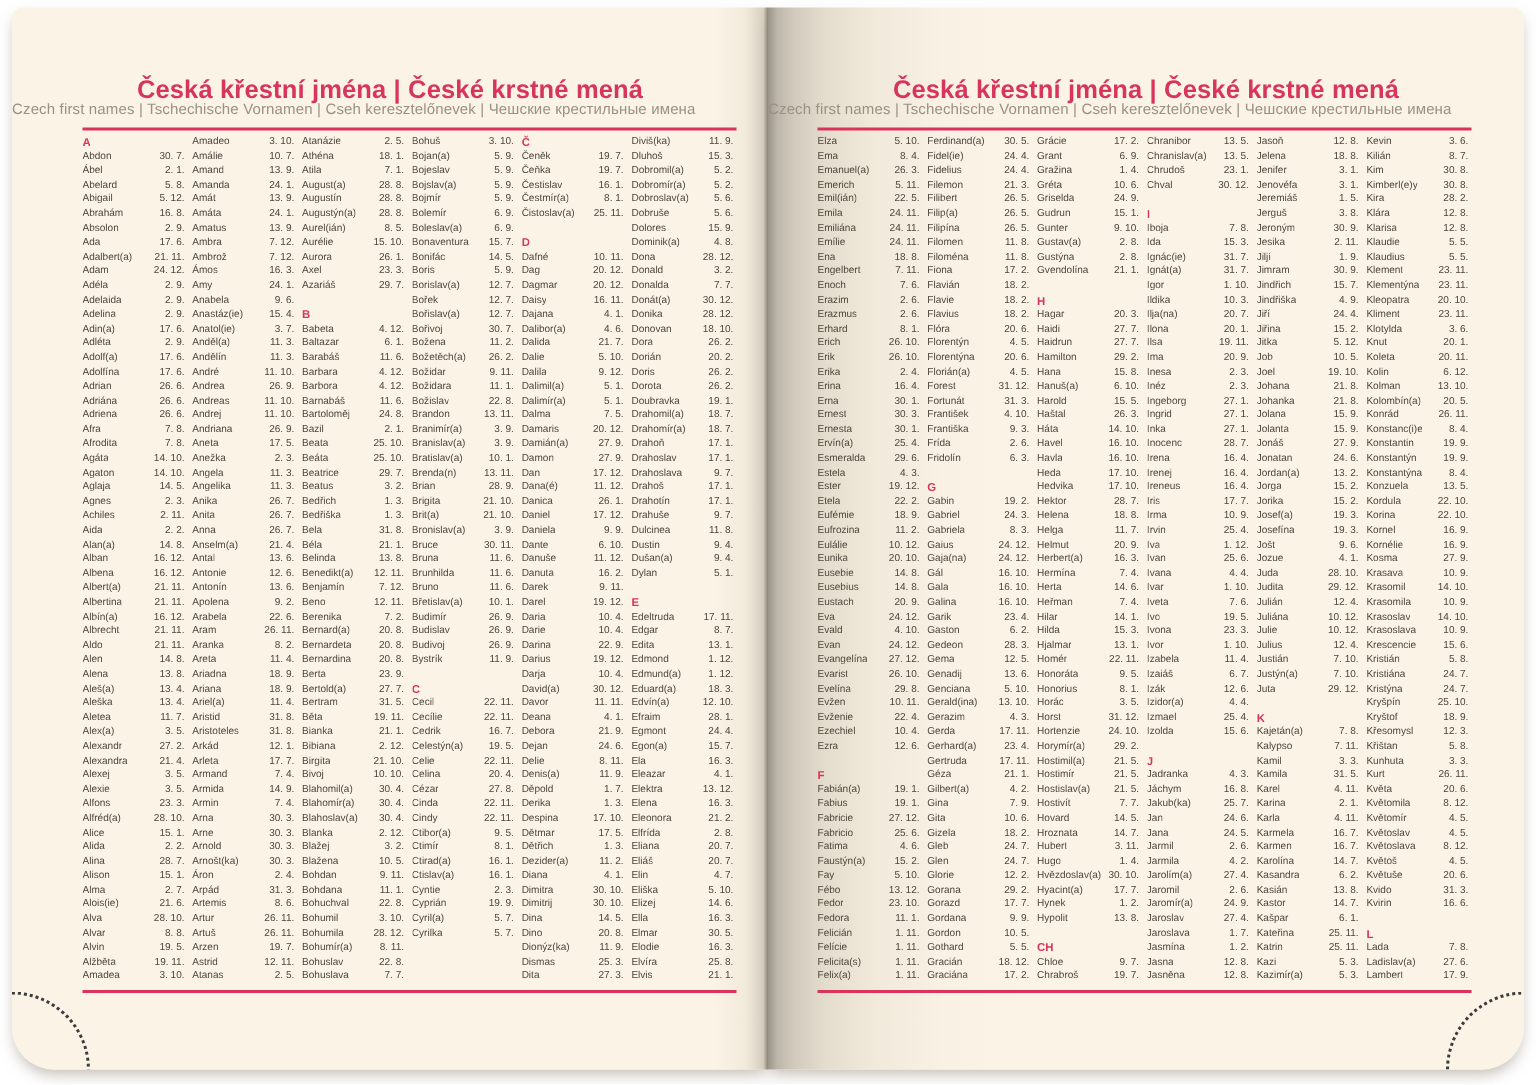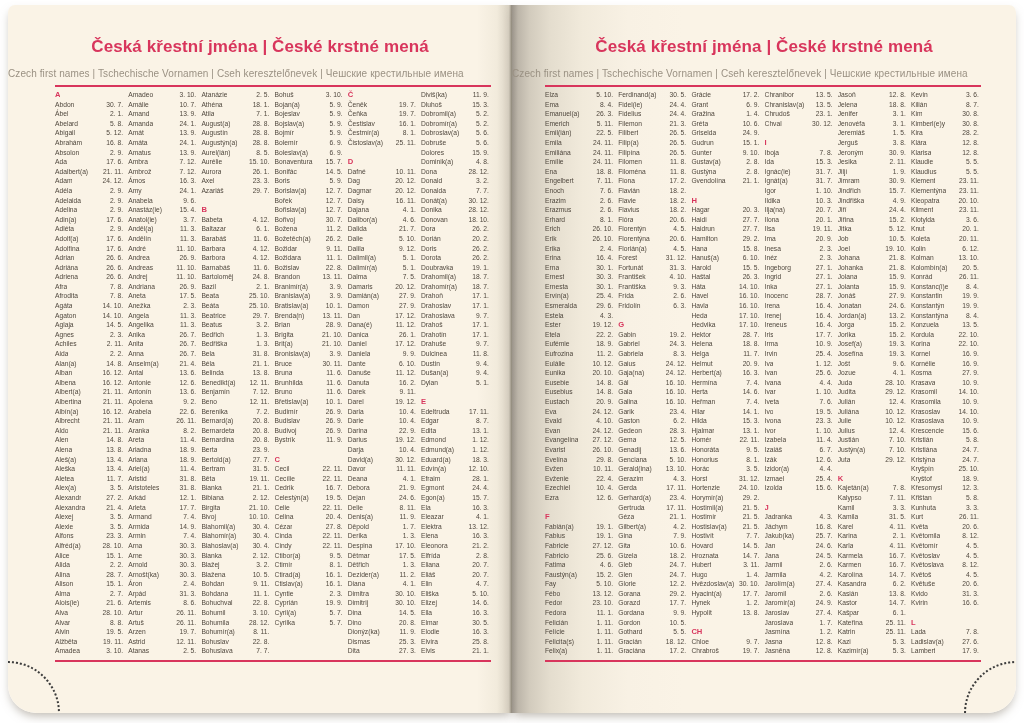--- a/index.html
+++ b/index.html
@@ -5,21 +5,21 @@
   html,body{margin:0;padding:0;background:#ffffff;}
   .stage{position:relative;width:1024px;height:723px;background:#ffffff;overflow:hidden;
          font-family:"Liberation Sans",sans-serif;}
   .page{position:absolute;top:5px;width:504px;height:708px;overflow:hidden;}
   .page-left{left:8px;border-radius:7px 0 0 28px;
     background:linear-gradient(90deg,#faf3e6 0%,#faf3e6 93%,#f2ebdc 97%,#d8d1c2 99.4%,#8f887c 100%);
     box-shadow:0 5px 10px -2px rgba(130,120,104,.5);}
   .page-right{left:512px;border-radius:0 7px 28px 0;
     background:linear-gradient(90deg,#9b948a 0%,#bcb5a9 1.2%,#d2cbbd 3.5%,#e4ddce 7.5%,#f1eadb 14%,#f8f1e4 23%,#faf3e6 34%,#faf3e6 100%);
     box-shadow:0 5px 10px -2px rgba(130,120,104,.5);}
-  .page-title{position:absolute;top:32px;left:0;width:100%;text-align:center;
+  .page-title{position:absolute;top:45px;left:0;width:100%;text-align:center;
     font-size:17px;font-weight:bold;color:#d8355c;letter-spacing:.1px;}
   .page-subtitle{position:absolute;top:63px;left:0;width:100%;text-align:left;
     font-size:10px;color:#9a9183;letter-spacing:.1px;}
   .rule{position:absolute;height:2px;background:#d8355c;width:436px;}
   .rule-top{top:80px;}
   .rule-bottom{top:655px;}
   .page-left .rule{left:47px;}
   .page-right .rule{left:33px;}
   .cols{position:absolute;top:85px;height:570px;width:434px;display:flex;
     justify-content:space-between;overflow:hidden;}

